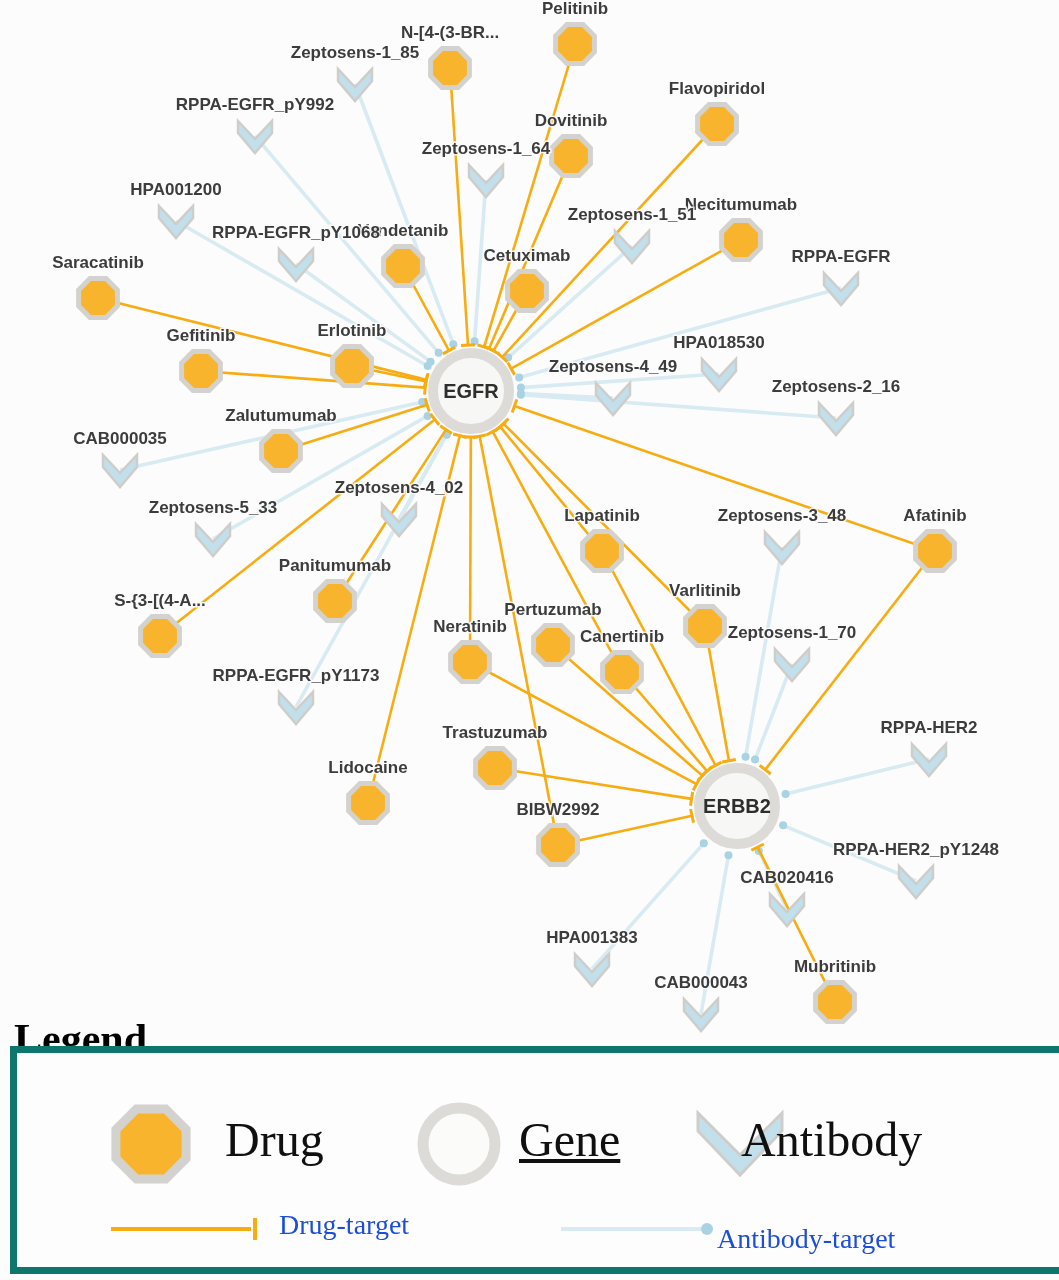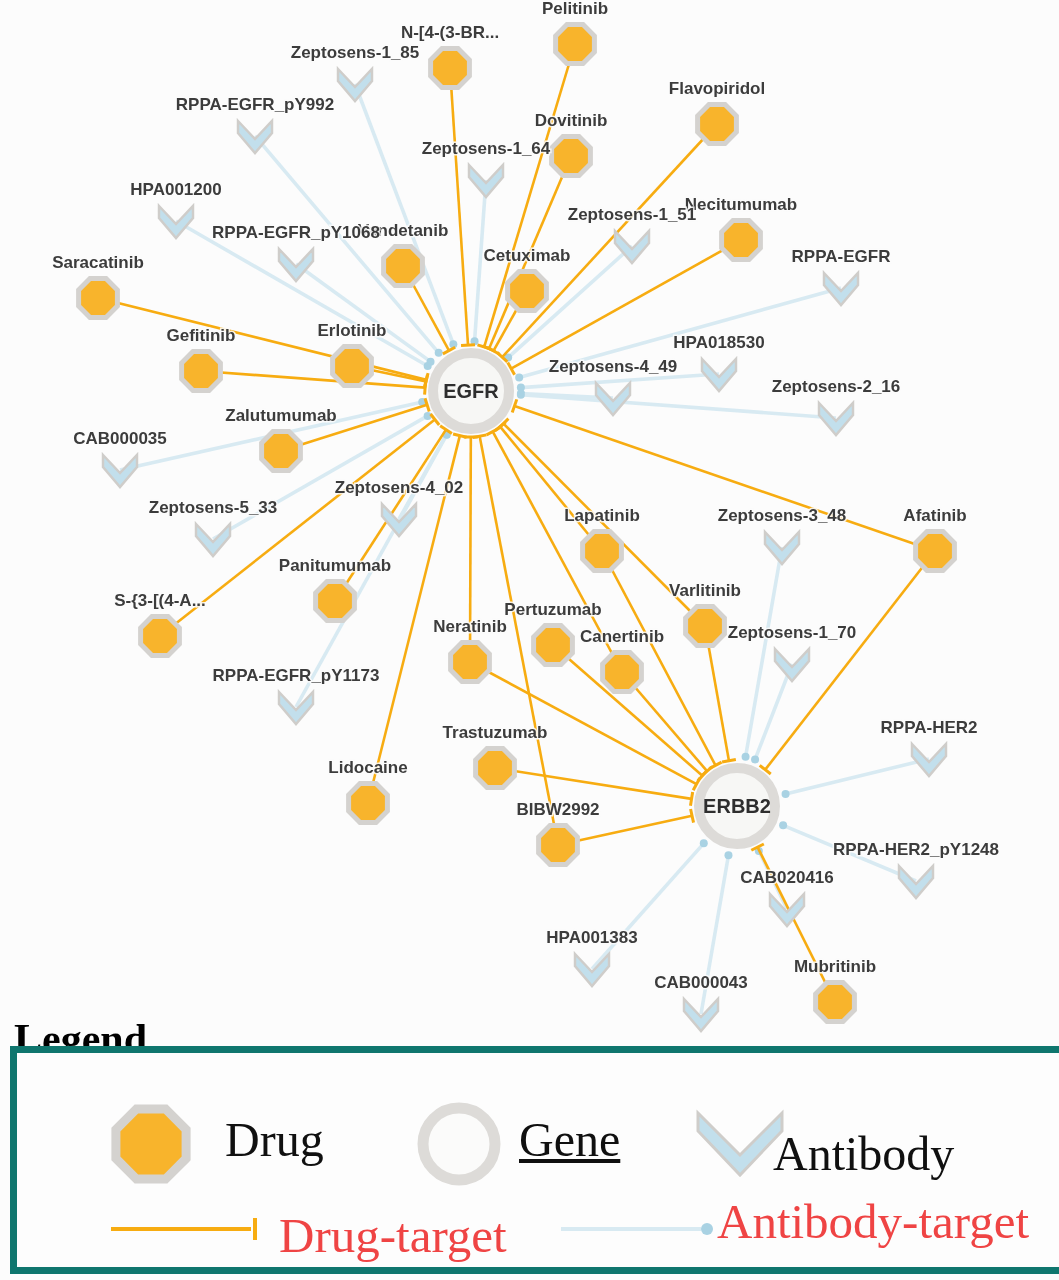--- a/index.html
+++ b/index.html
@@ -18,32 +18,32 @@
     fill:#3C3C3C;text-anchor:middle;paint-order:stroke;stroke:rgba(252,252,252,.85);stroke-width:3;}
   .gene-label{font-family:"Liberation Sans",sans-serif;font-weight:bold;font-size:20px;
     fill:#2E2E2E;text-anchor:middle;}
 
   #legend-title{position:absolute;left:14px;top:990px;font-family:"Liberation Serif",serif;
     font-weight:bold;font-size:42px;color:#000;margin-top:25px;}
   #legend-box{position:absolute;left:10px;top:1046px;width:1030px;height:214px;
     border:7px solid #0f766e;background:#FDFDFD;padding-left:16px;}
   #legend-box .abs{position:absolute;}
   .legend-label{position:absolute;font-family:"Liberation Serif",serif;font-size:48px;color:#101010;line-height:1;}
-  .legend-edge-label{position:absolute;font-family:"Liberation Serif",serif;font-size:49px;color:#ef4444;line-height:1;}
+  .legend-edge-label{position:absolute;font-family:"Liberation Serif",serif;font-size:28px;color:#1d4ed8;line-height:1;}
 
   #lg-drug{left:84px;top:41px;}
   #lg-drug-label{left:208px;top:63px;}
   #lg-gene{left:392px;top:41px;}
   #lg-gene-label{left:502px;top:63px;text-decoration:underline;}
   #lg-antibody{left:673px;top:46px;}
-  #lg-antibody-label{left:756px;top:63px;margin-top:14px;}
+  #lg-antibody-label{left:724px;top:63px;}
   #lg-drug-edge{left:88px;top:160px;}
   #lg-drug-edge-label{left:262px;top:158px;}
   #lg-ab-edge{left:540px;top:160px;}
-  #lg-ab-edge-label{left:700px;top:144px;}
+  #lg-ab-edge-label{left:700px;top:172px;}
 
   #lg-drug polygon{fill:#F8B42C;stroke:#D4D2CF;stroke-width:9;}
   #lg-gene circle{fill:#FBFBFA;stroke:#DDDBD8;stroke-width:11;}
   #lg-antibody path{fill:#C2DFEC;stroke:#CFCDCA;stroke-width:3;}
 </style>
 </head>
 <body>
 
 <div id="canvas">
 

